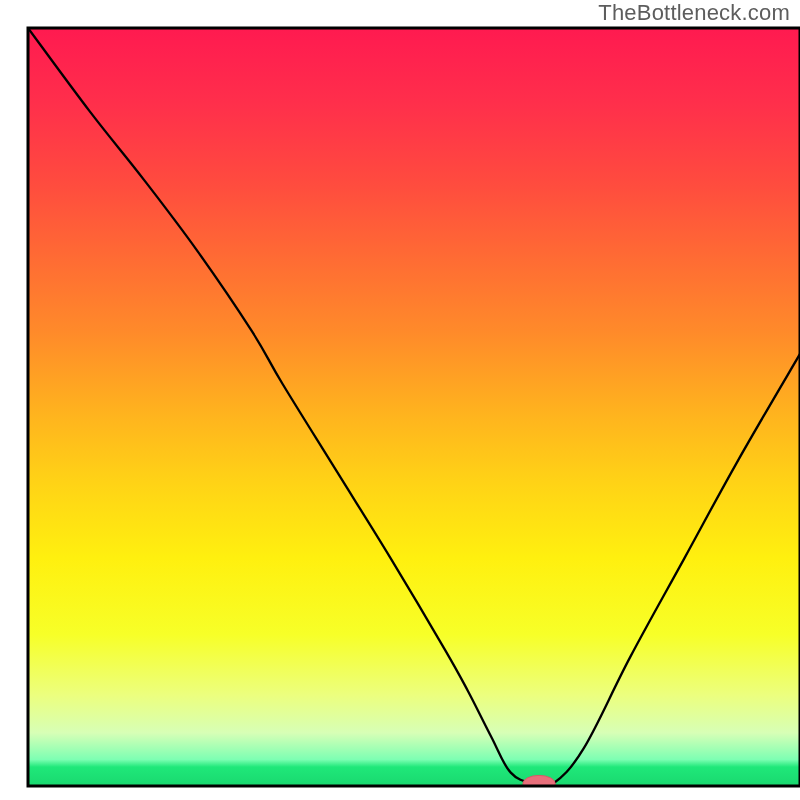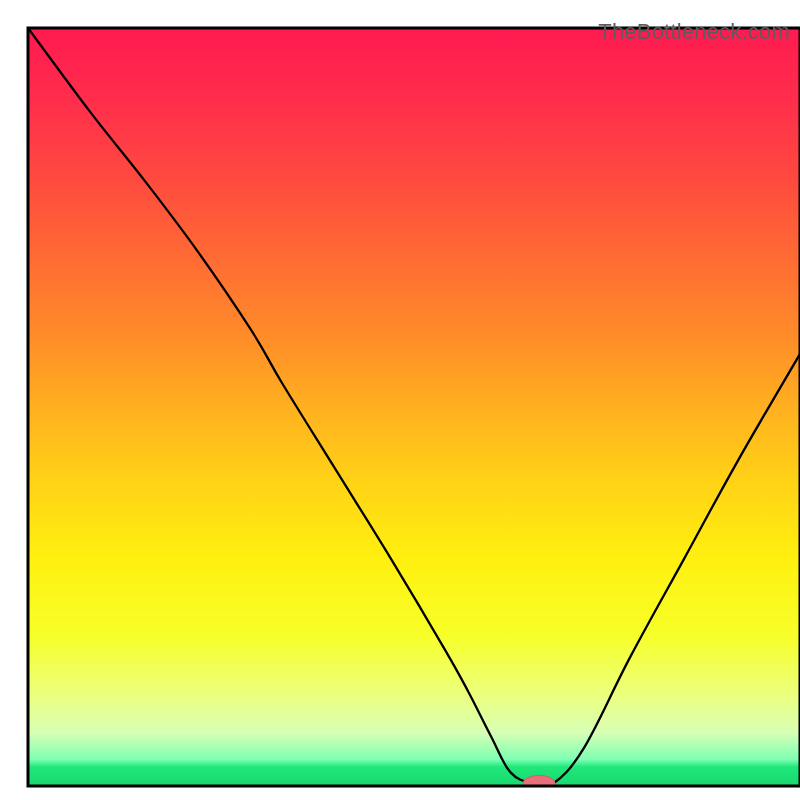--- a/index.html
+++ b/index.html
@@ -12,21 +12,21 @@
     background: #ffffff;
   }
   .frame {
     position: relative;
     width: 800px;
     height: 800px;
     box-sizing: border-box;
   }
   .watermark {
     position: absolute;
-    top: 19px;
+    top: 0;
     right: 10px;
     color: #5d5d5d;
     font-size: 22px;
     font-weight: 500;
     letter-spacing: 0.2px;
     text-align: center;
   }
   svg {
     display: block;
   }

